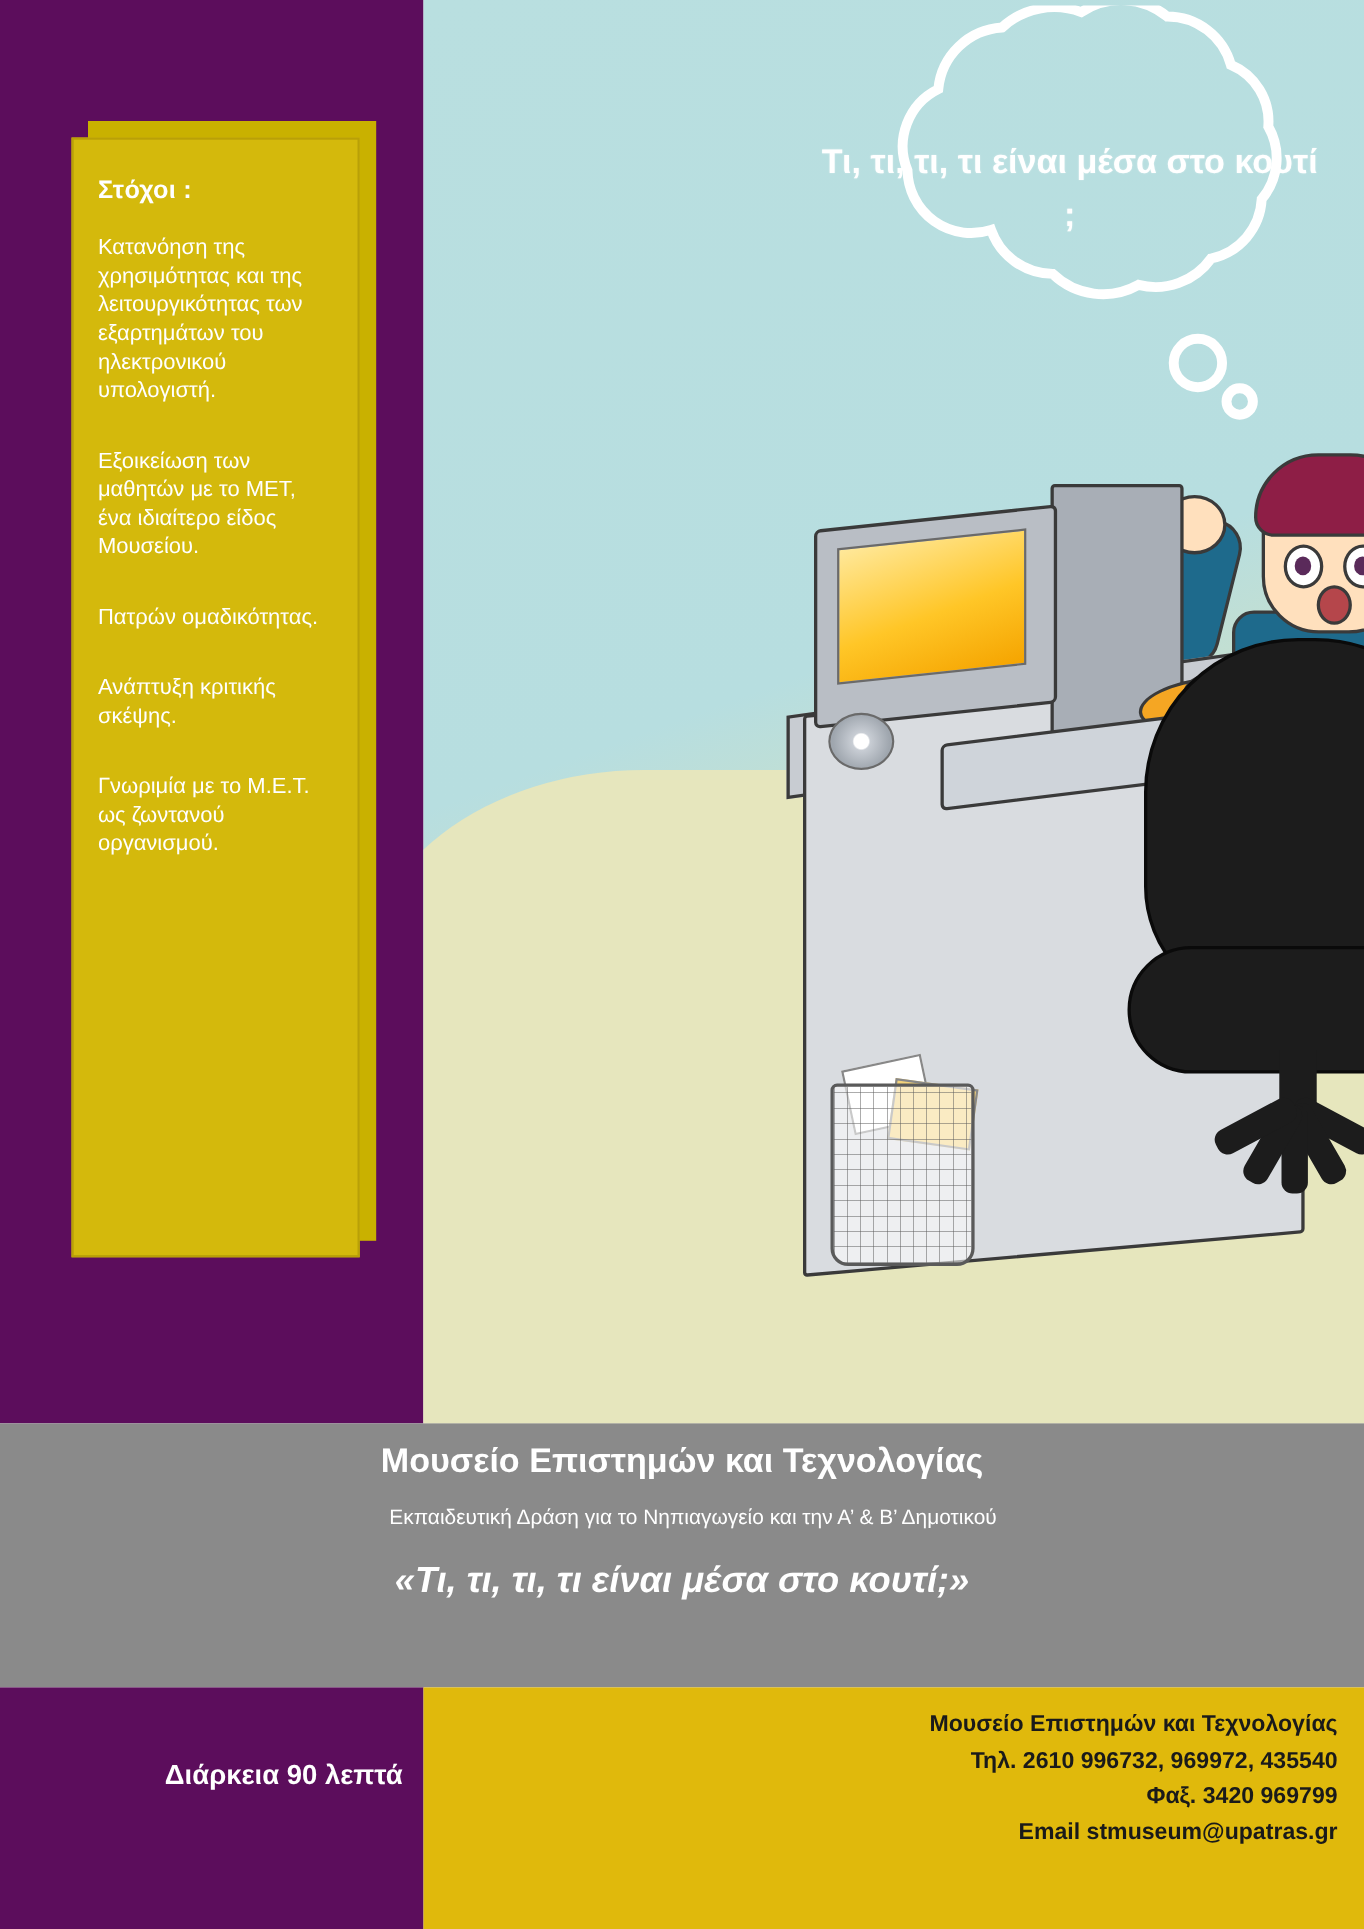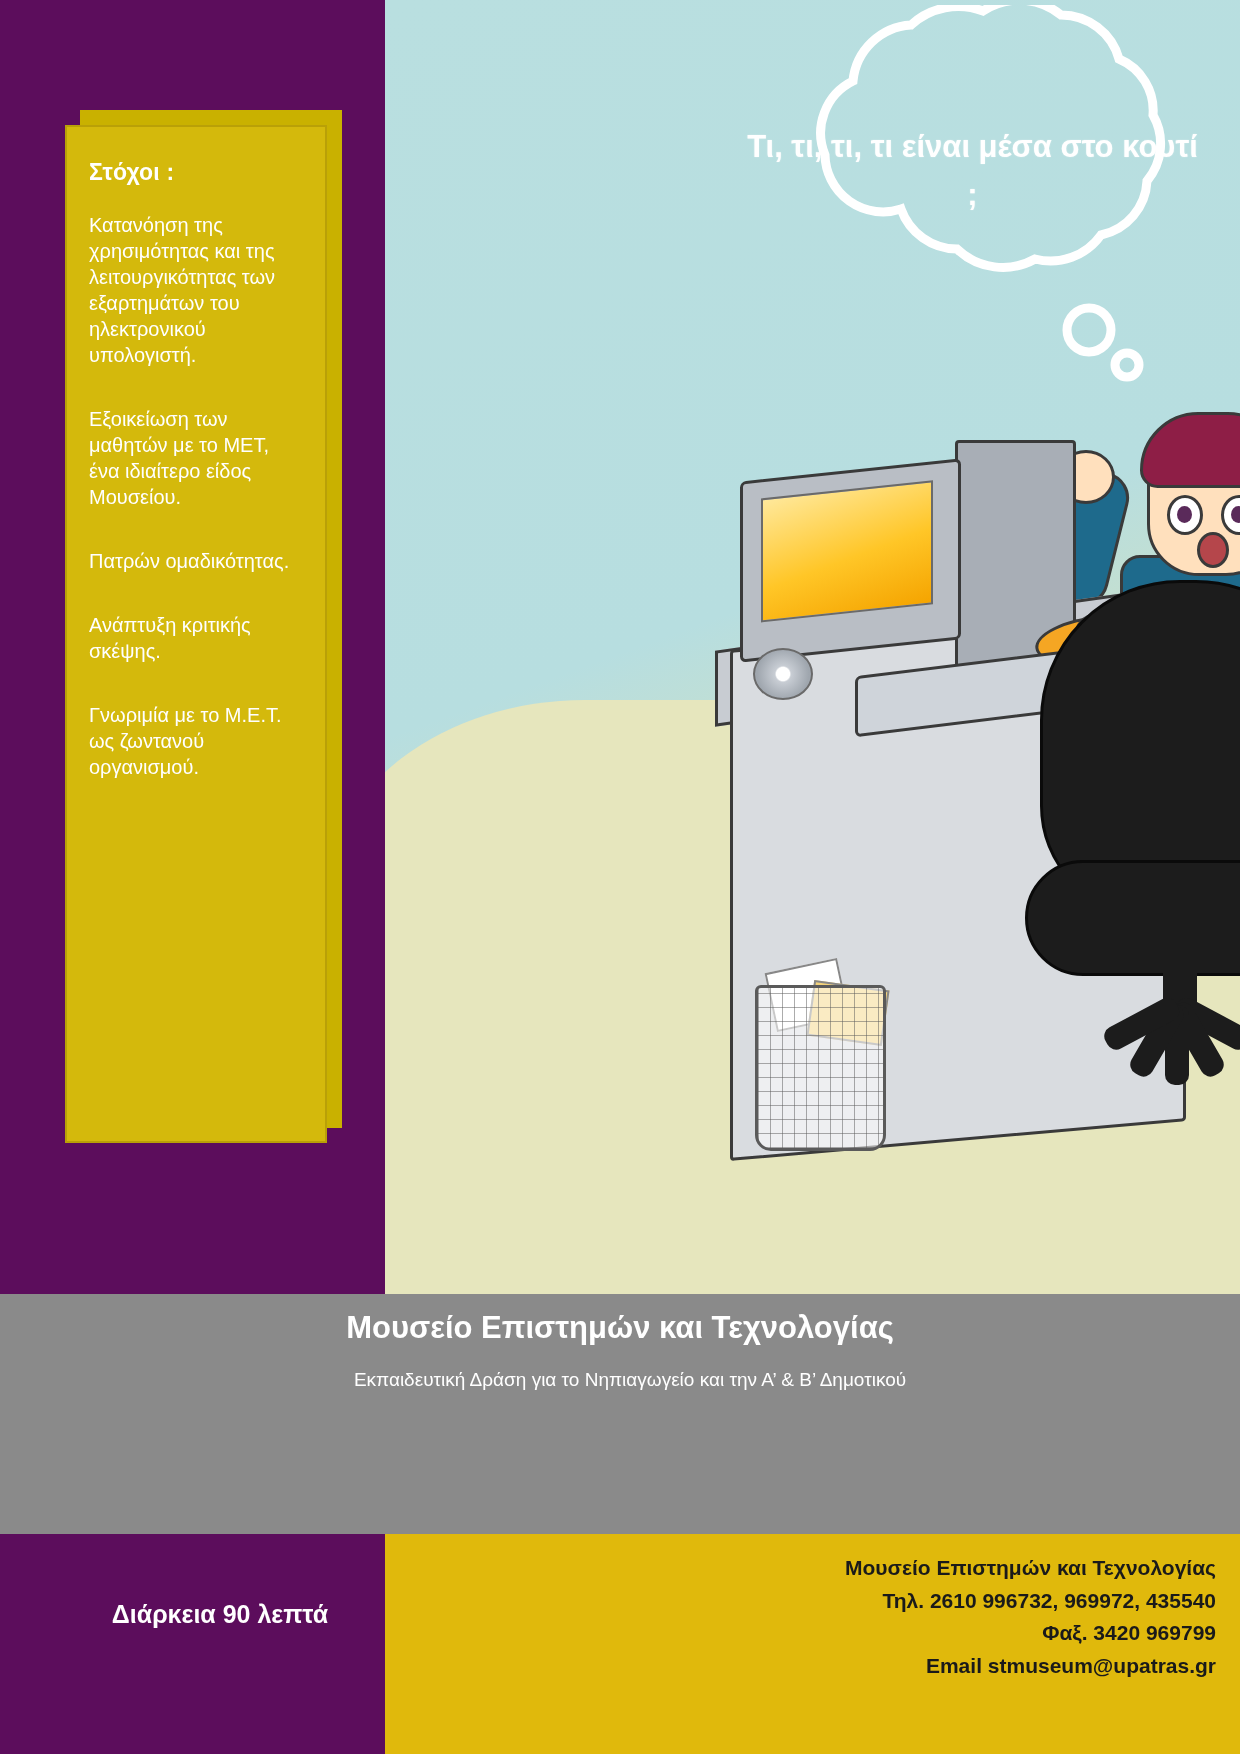--- a/index.html
+++ b/index.html
@@ -368,20 +368,21 @@
     background: #5c0d5c;
   }
   .bottom .duration {
     position: absolute;
     left: 0; top: 66px;
     width: 440px;
     text-align: center;
     color: #ffffff;
     font-size: 25px;
     font-weight: bold;
+    padding-left: 38px;
   }
   .bottom .right-yellow {
     position: absolute;
     left: 385px; top: 0;
     width: 855px;
     height: 220px;
     background: #e0b90c;
   }
   .bottom .contact {
     position: absolute;
@@ -480,20 +481,21 @@
       <p class="goal-item">Ανάπτυξη κριτικής σκέψης.</p>
       <p class="goal-item">Γνωριμία με το Μ.Ε.Τ. ως ζωντανού οργανισμού.</p>
     </div>
   </div>
 
   <div class="grey-band">
     <h1>
       <span>Μουσείο Επιστημών και Τεχνολογίας</span><br>
     </h1>
     <div class="subline">Εκπαιδευτική Δράση για το Νηπιαγωγείο και την Α’ &amp; Β’ Δημοτικού</div>
+    <div class="slogan">«Τι, τι, τι, τι είναι μέσα στο κουτί;»</div>
   </div>
 
   <div class="bottom">
     <div class="left-purple"></div>
     <div class="duration">Διάρκεια  90 λεπτά</div>
     <div class="right-yellow"></div>
     <div class="contact">
       <div>Μουσείο Επιστημών και Τεχνολογίας</div>
       <div>Τηλ. 2610 996732, 969972, 435540</div>
       <div>Φαξ. 3420 969799</div>

